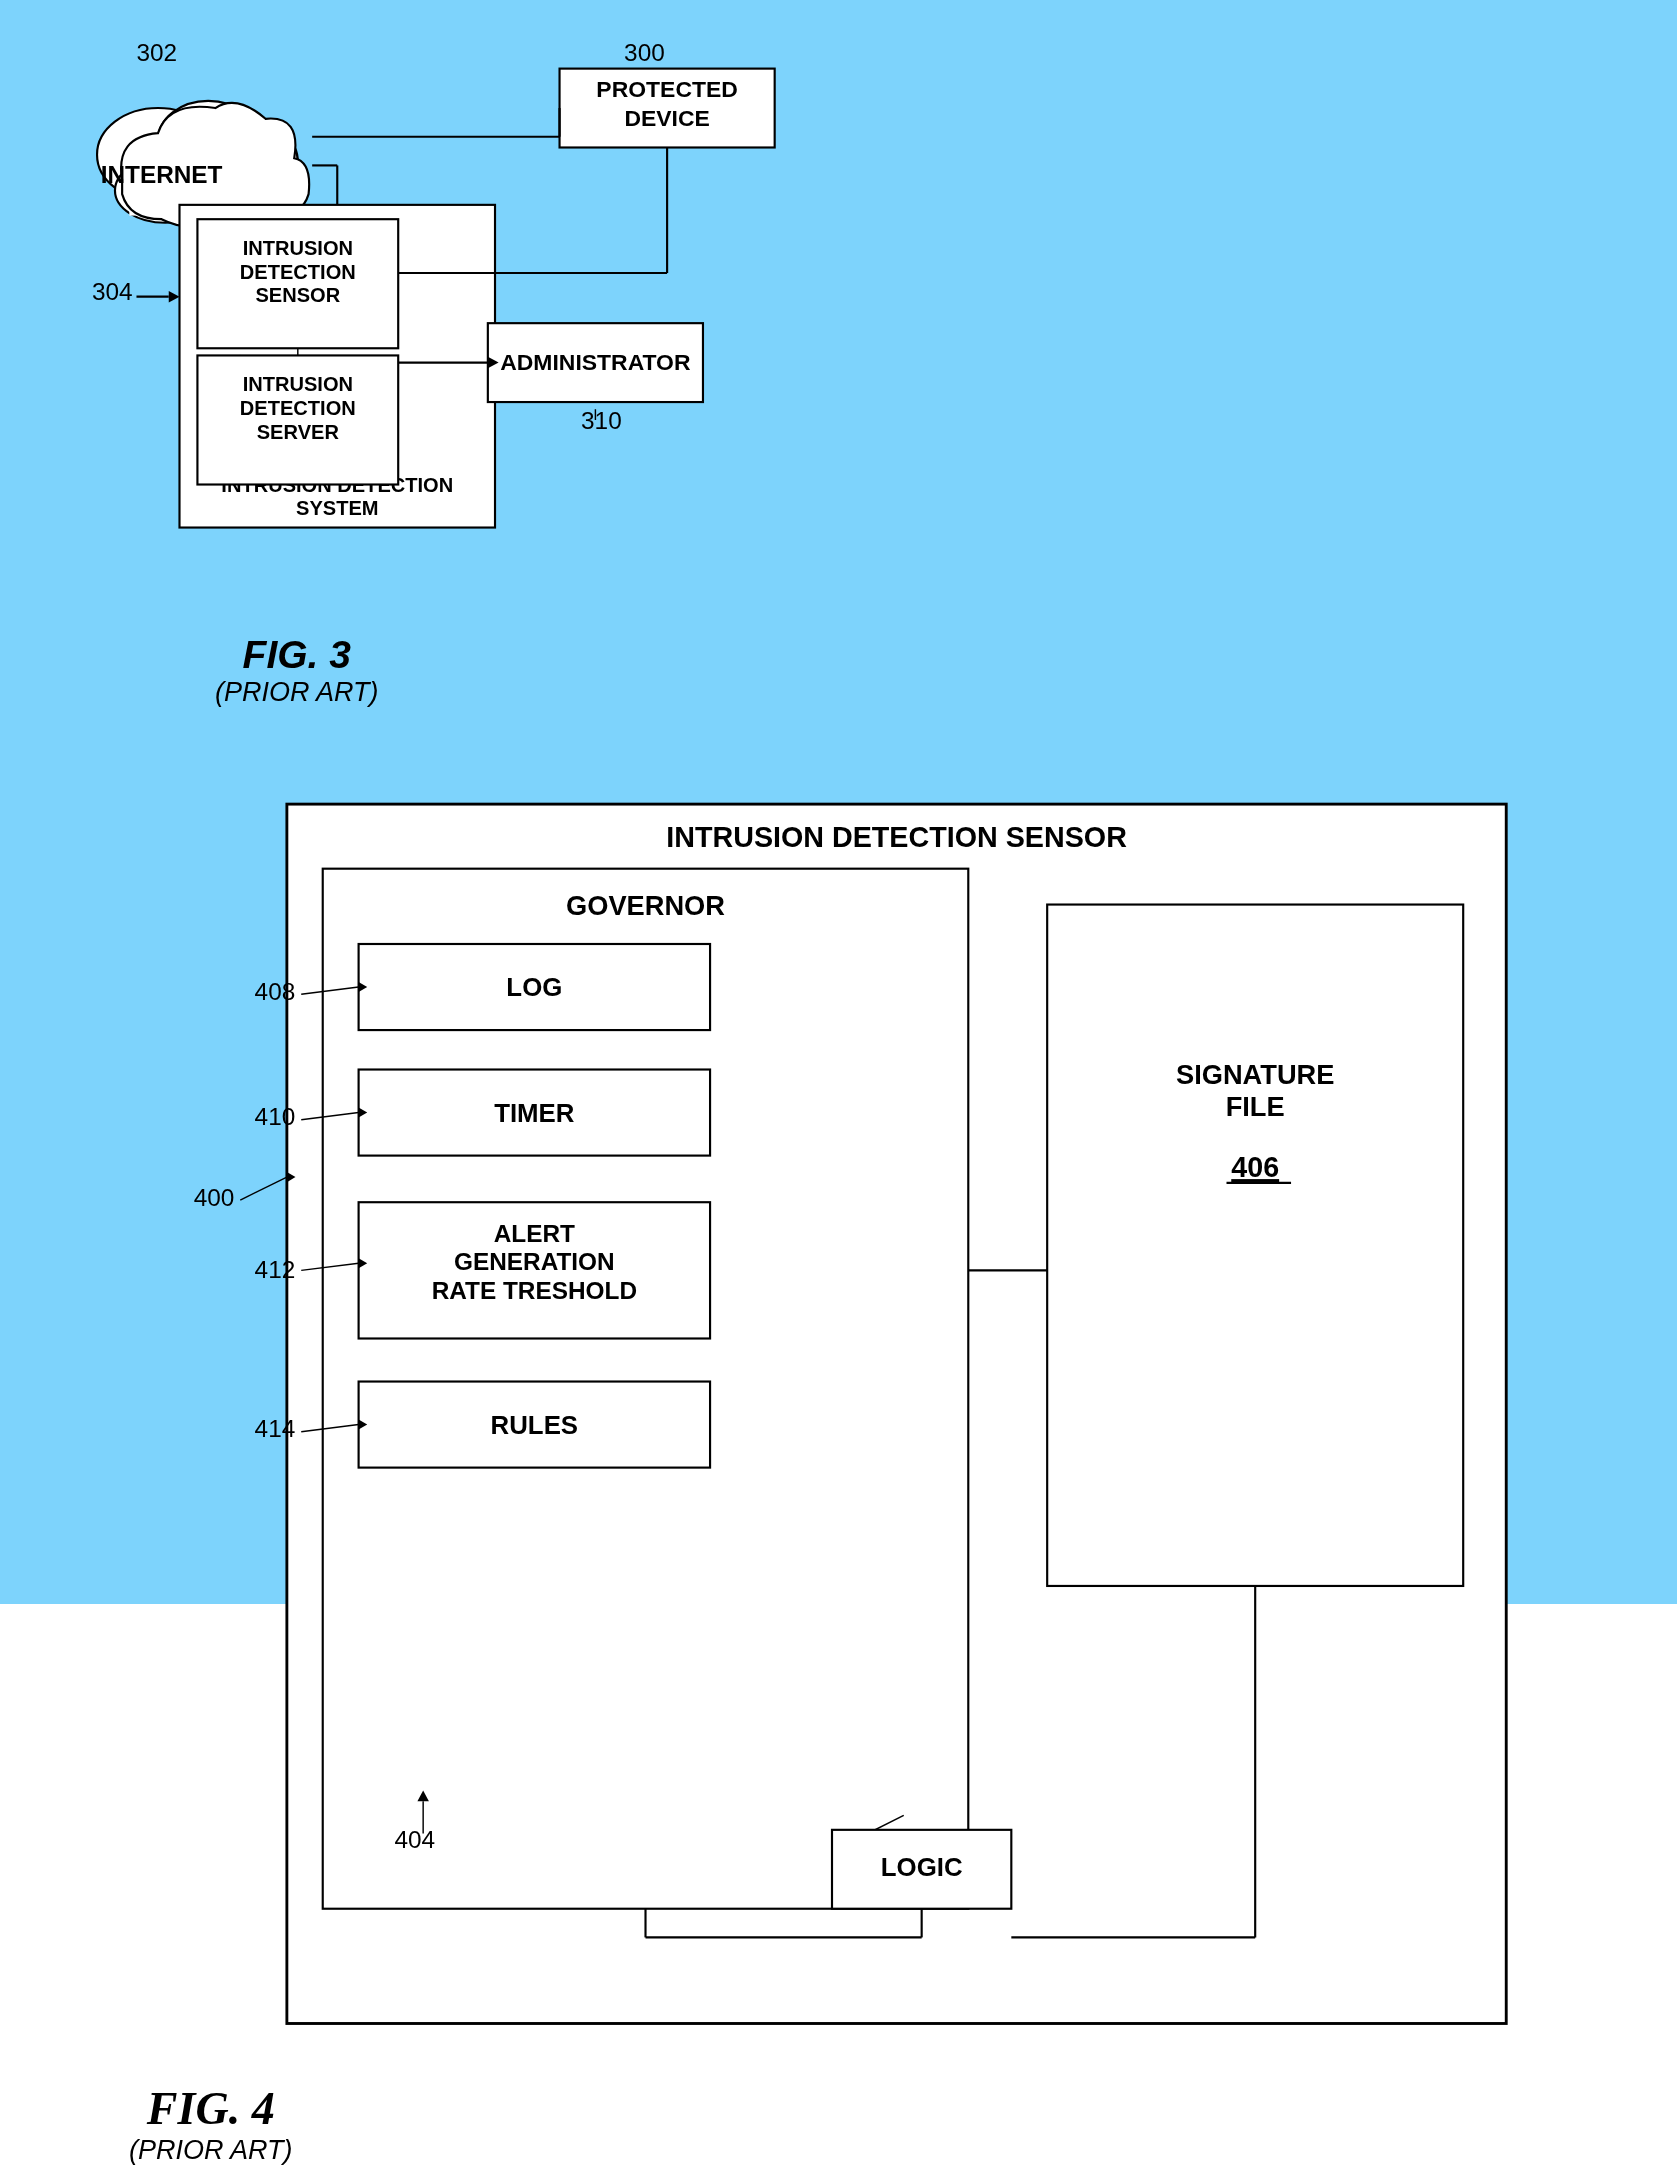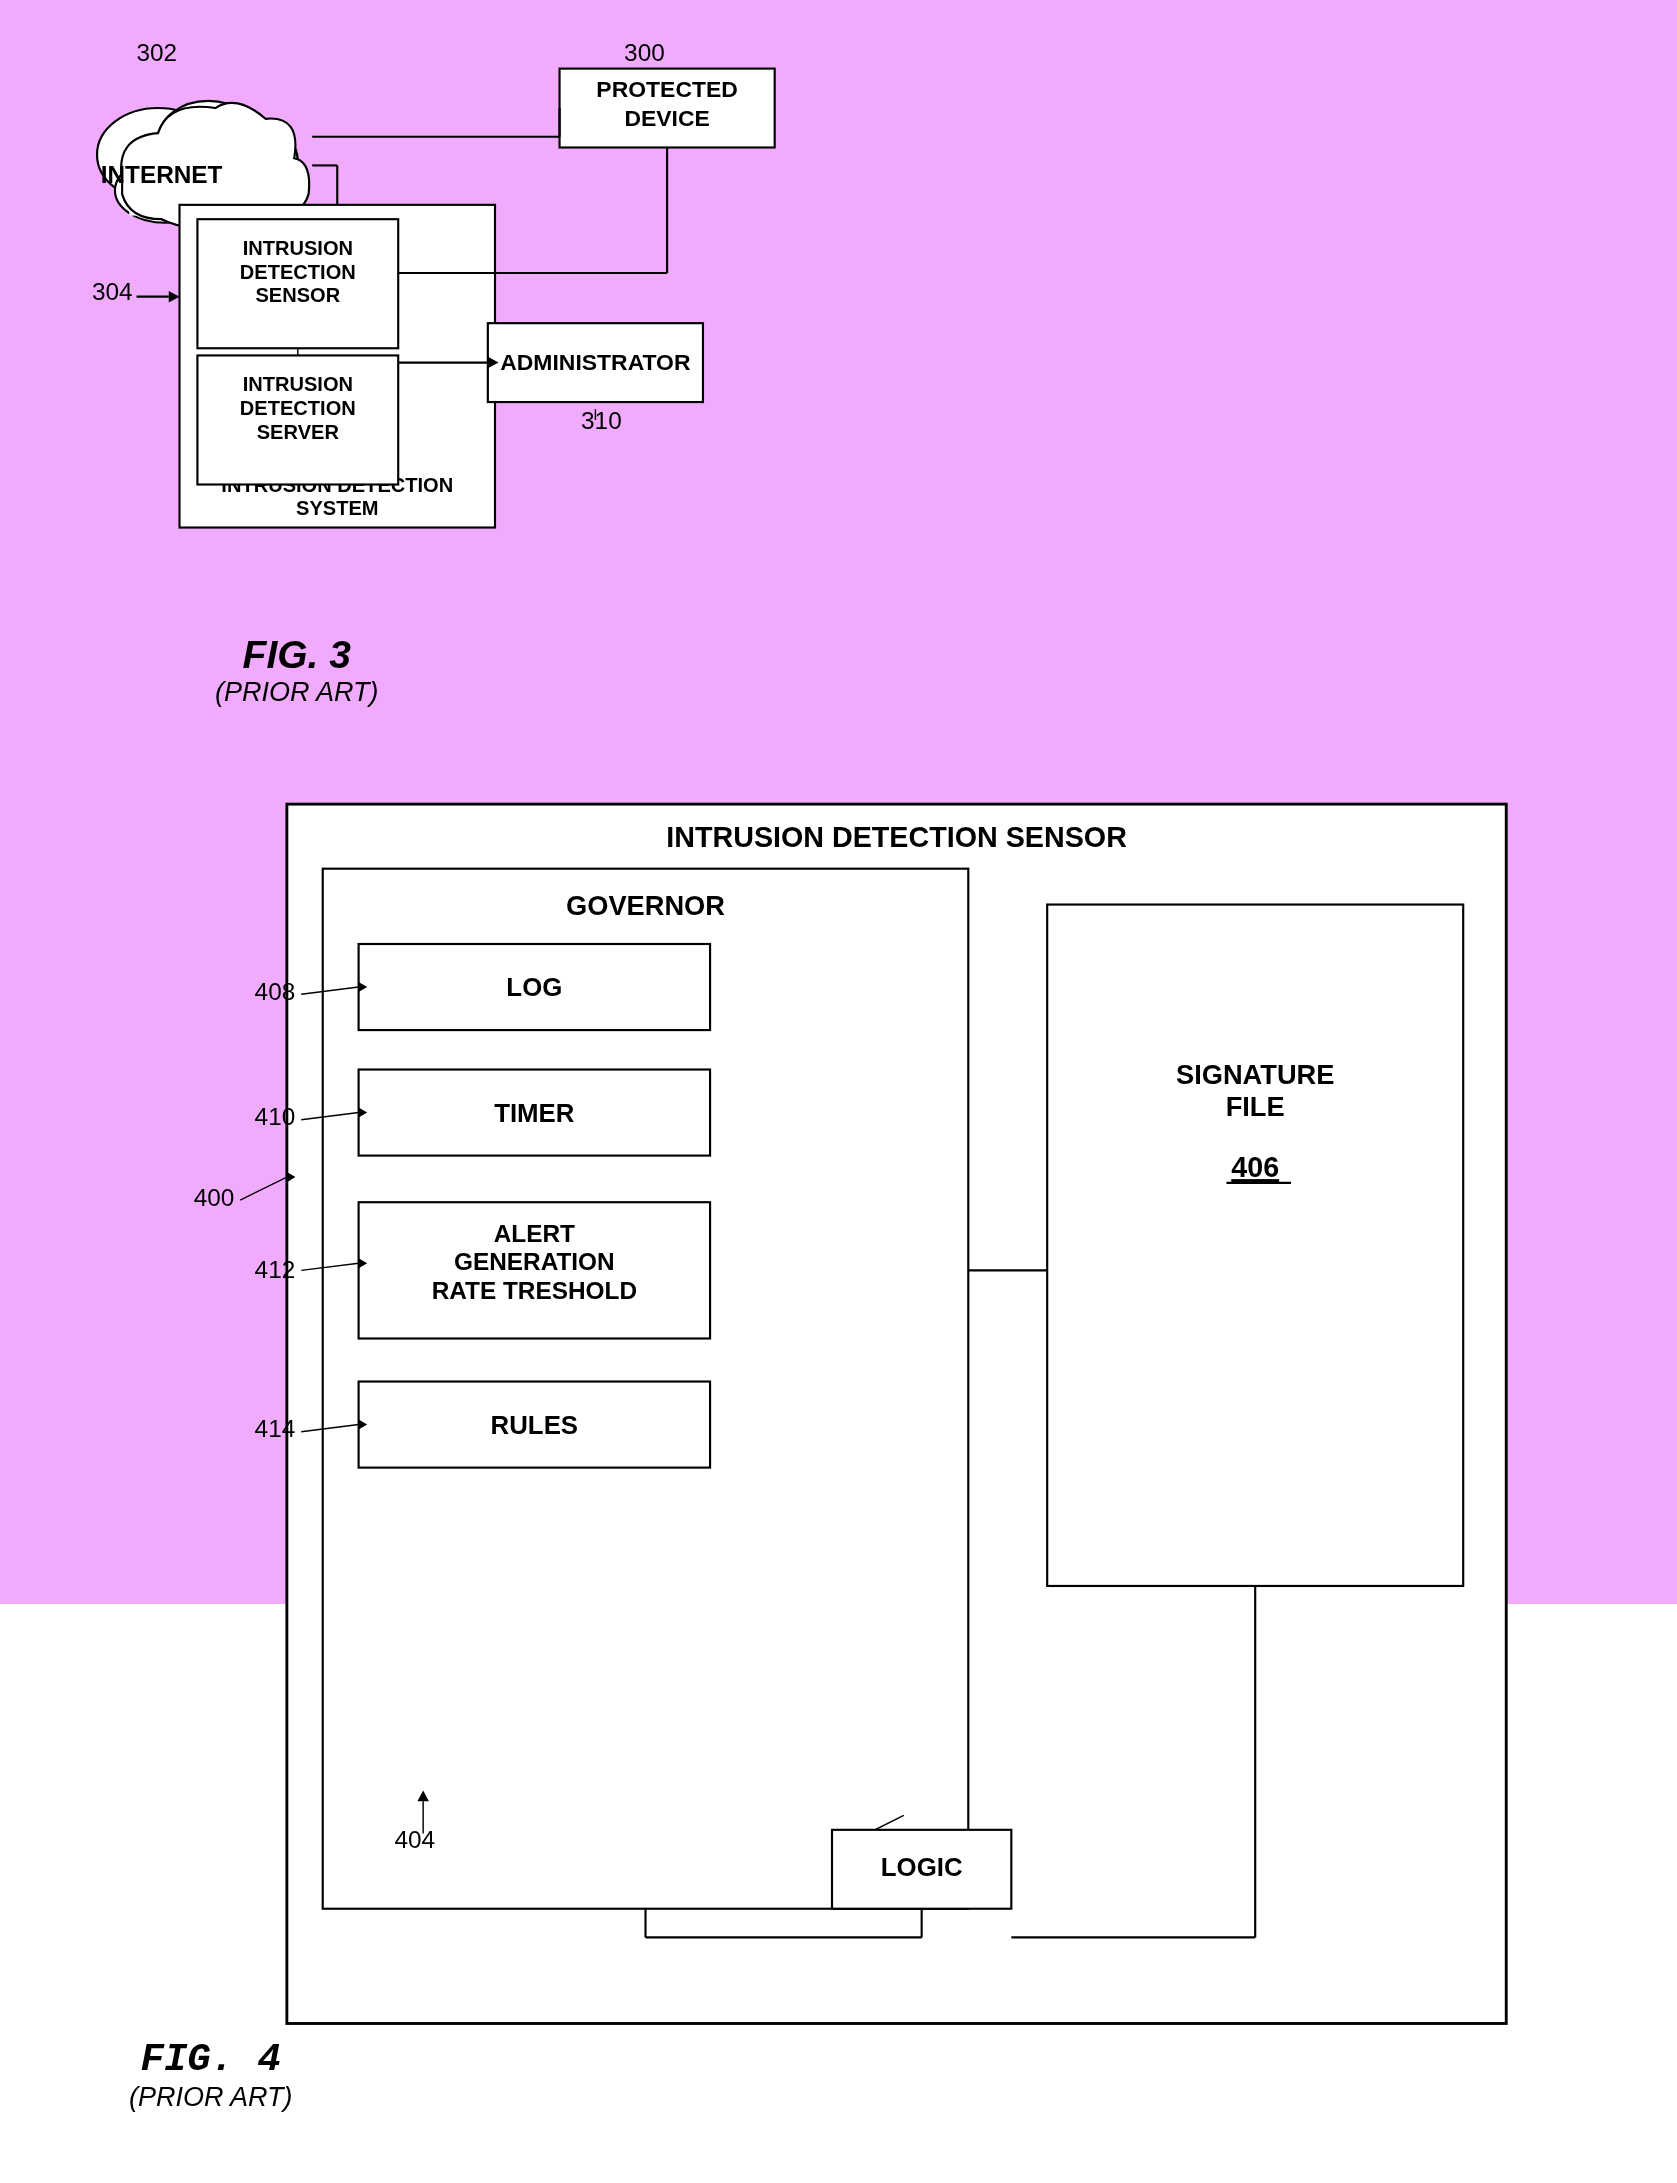--- a/index.html
+++ b/index.html
@@ -9,21 +9,21 @@
       width: 1677px;
       height: 2183px;
       position: relative;
       overflow: hidden;
     }
 
     .page {
       width: 1677px;
       height: 1604px;
       position: relative;
-      background: #f0abfc;
+      background: #7dd3fc;
     }
 
   </style>
 </head>
 <body>
 
 <div class="page">
 
   <svg style="position:absolute; top:21.5px; left:43px;" width="861" height="588" viewBox="0 0 1200 820">
 
@@ -168,18 +168,18 @@
     <line x1="1225" y1="1640" x2="1225" y2="1600" stroke="black" stroke-width="3"></line>
 
     <line x1="1690" y1="1150" x2="1690" y2="1640" stroke="black" stroke-width="3"></line>
     <line x1="1350" y1="1640" x2="1690" y2="1640" stroke="black" stroke-width="3"></line>
 
     <line x1="1290" y1="710" x2="1400" y2="710" stroke="black" stroke-width="3"></line>
 
   </svg>
 
   <div style="position:absolute; top:2038px; left:129px; text-align:center;">
-    <div style="font-size:39px; font-style:italic; font-weight:bold; font-family:Liberation Mono, monospace;">FIG. 4</div>
+    <div style="font-size:46px; font-style:italic; font-weight:bold; font-family:Liberation Serif, serif;margin-top:44px;">FIG. 4</div>
     <div style="font-size:27px; font-style:italic; font-family:Arial;">(PRIOR ART)</div>
   </div>
 
 </div>
 
 
 </body></html>

